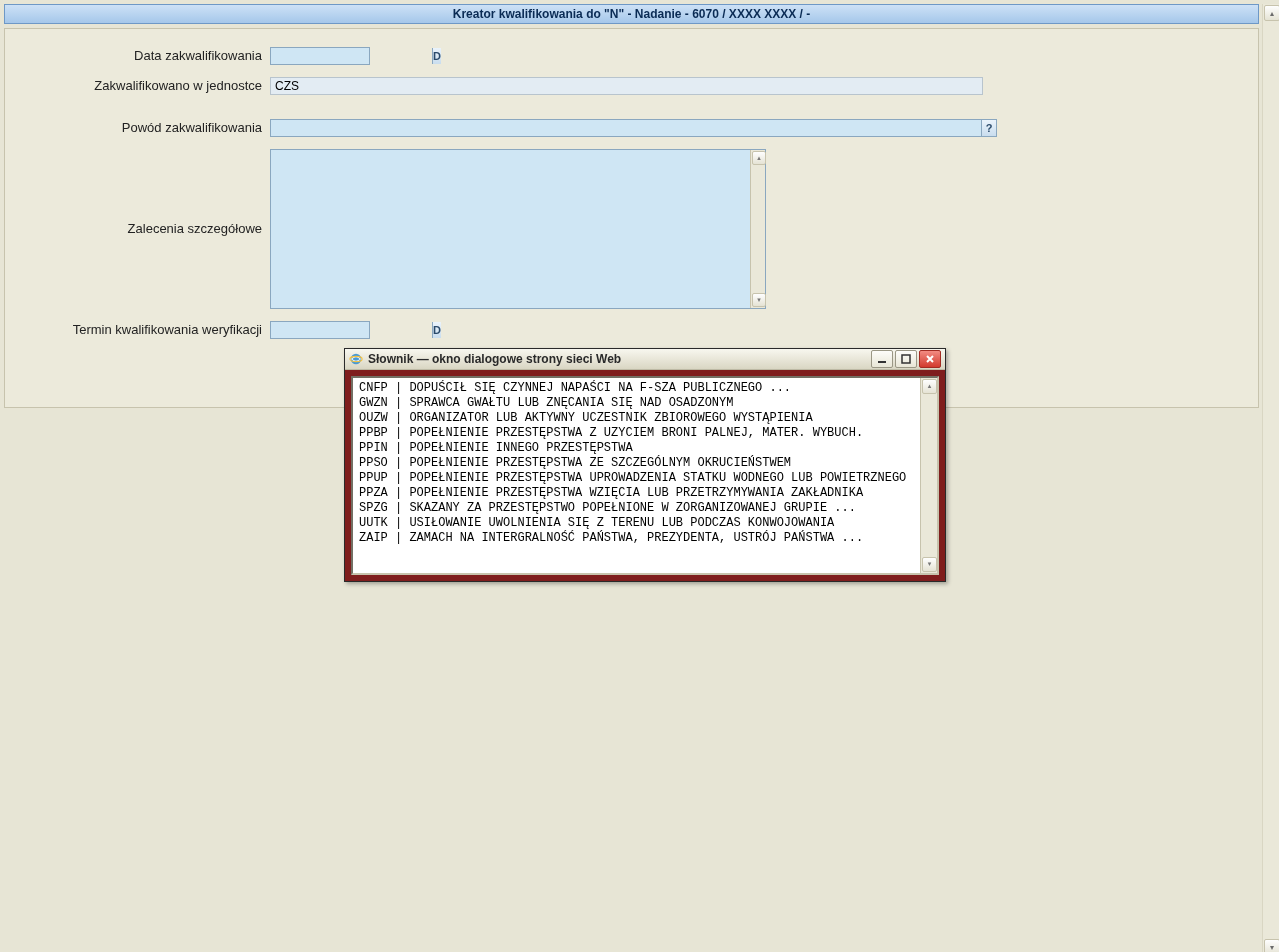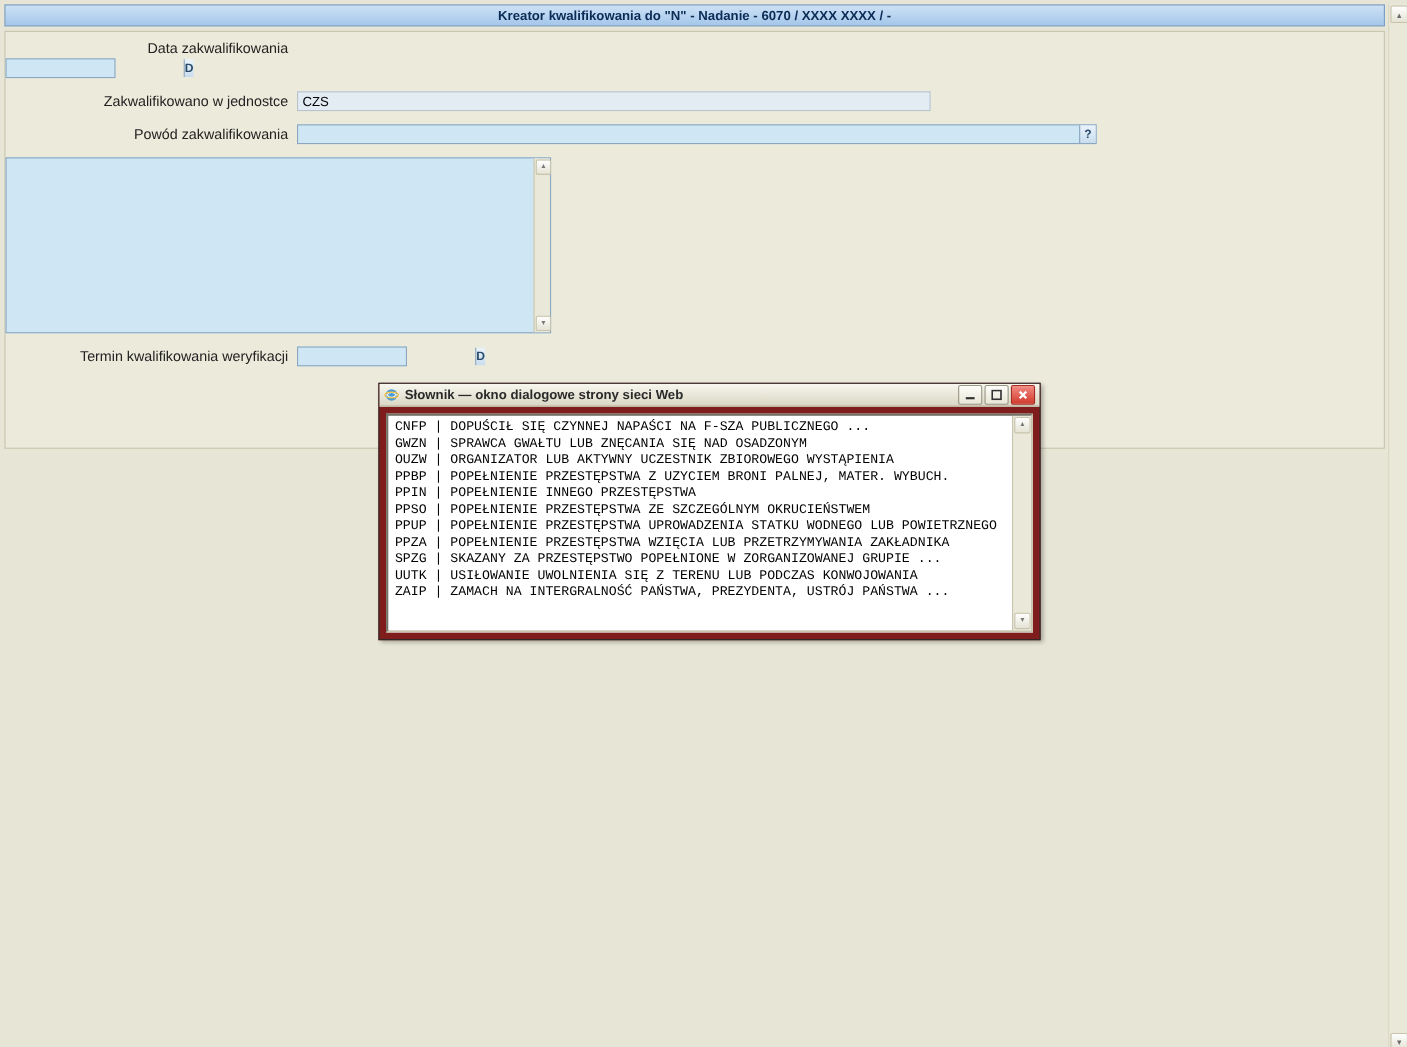--- a/index.html
+++ b/index.html
@@ -94,21 +94,21 @@
     width: 14px;
     background: linear-gradient(#eaf3fb,#c9ddee);
     border-left: 1px solid #8aa7bf;
     text-align: center;
     font-size: 11px;
     line-height: 16px;
     color: #2a4a6a;
     font-weight: bold;
   }
   .inp-ro {
-    width: 576px;
+    width: 713px;
     height: 18px;
     background: #e3ecf3;
     border: 1px solid #b8c4cd;
     box-sizing: border-box;
     padding: 0 4px;
     line-height: 16px;
   }
   .inp-sel {
     width: 727px;
     height: 18px;
@@ -304,42 +304,43 @@
 
   <div class="scroll-track">
     <div class="scroll-btn">▴</div>
     <div class="scroll-btn bottom">▾</div>
   </div>
 
   <div class="title-bar">Kreator kwalifikowania do "N" - Nadanie - 6070 / XXXX XXXX / -</div>
 
   <div class="form-panel">
 
-    <div class="row" style="margin-top:6px;flex-direction:column;">
+    <div class="row" style="margin-top:18px;">
       <div class="lab" style="line-height:18px;">Data zakwalifikowania</div>
       <div class="inp-date">
         <input value="" style="">
         <div class="d-btn">D</div>
       </div>
     </div>
 
     <div class="row" style="margin-top:12px;">
       <div class="lab" style="line-height:18px;">Zakwalifikowano w jednostce</div>
       <div class="inp-ro">CZS</div>
     </div>
 
-    <div class="row" style="margin-top:12px;">
+    <div class="row" style="margin-top:24px;">
       <div class="lab" style="line-height:18px;">Powód zakwalifikowania</div>
       <div class="inp-sel">
         <input value="" style="">
         <div class="q-btn">?</div>
       </div>
     </div>
 
     <div class="row" style="margin-top:12px;">
+      <div class="lab" style="line-height:160px;">Zalecenia szczegółowe</div>
       <div class="ta-wrap">
         <textarea style=""></textarea>
         <div class="ta-sb">
           <div class="tiny">▴</div>
           <div class="tiny bot">▾</div>
         </div>
       </div>
     </div>
 
     <div class="row" style="margin-top:12px;">

